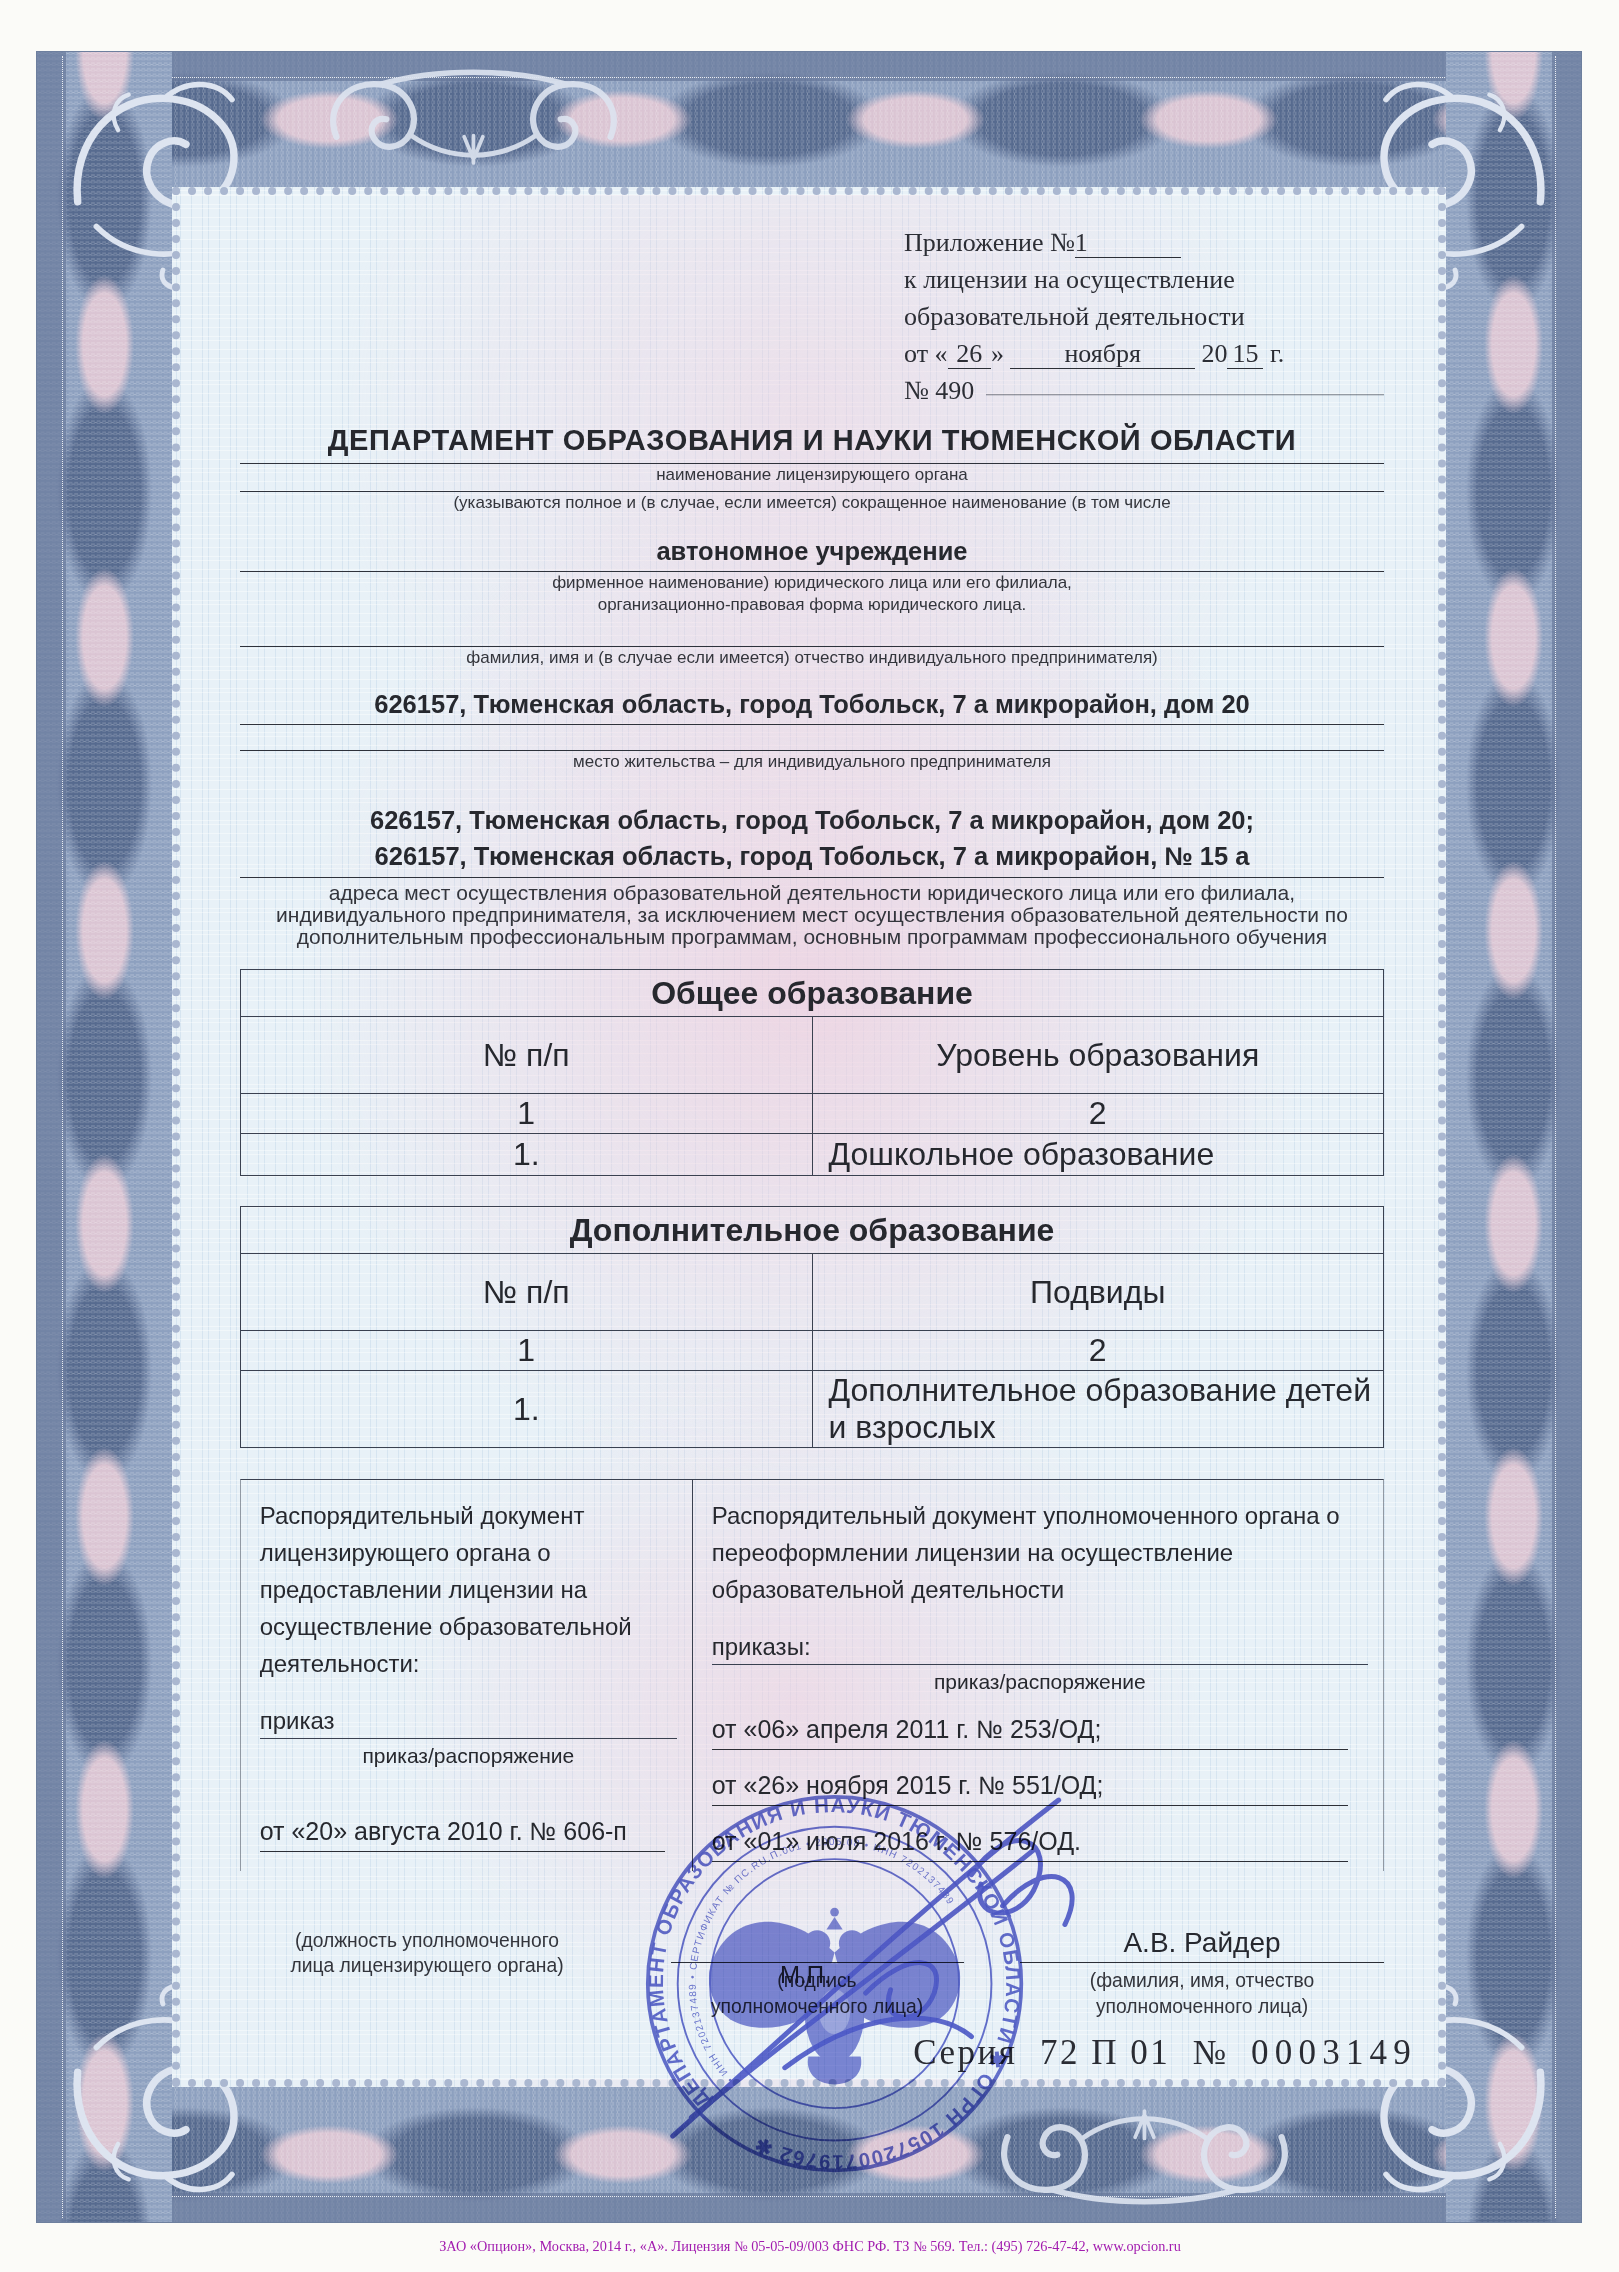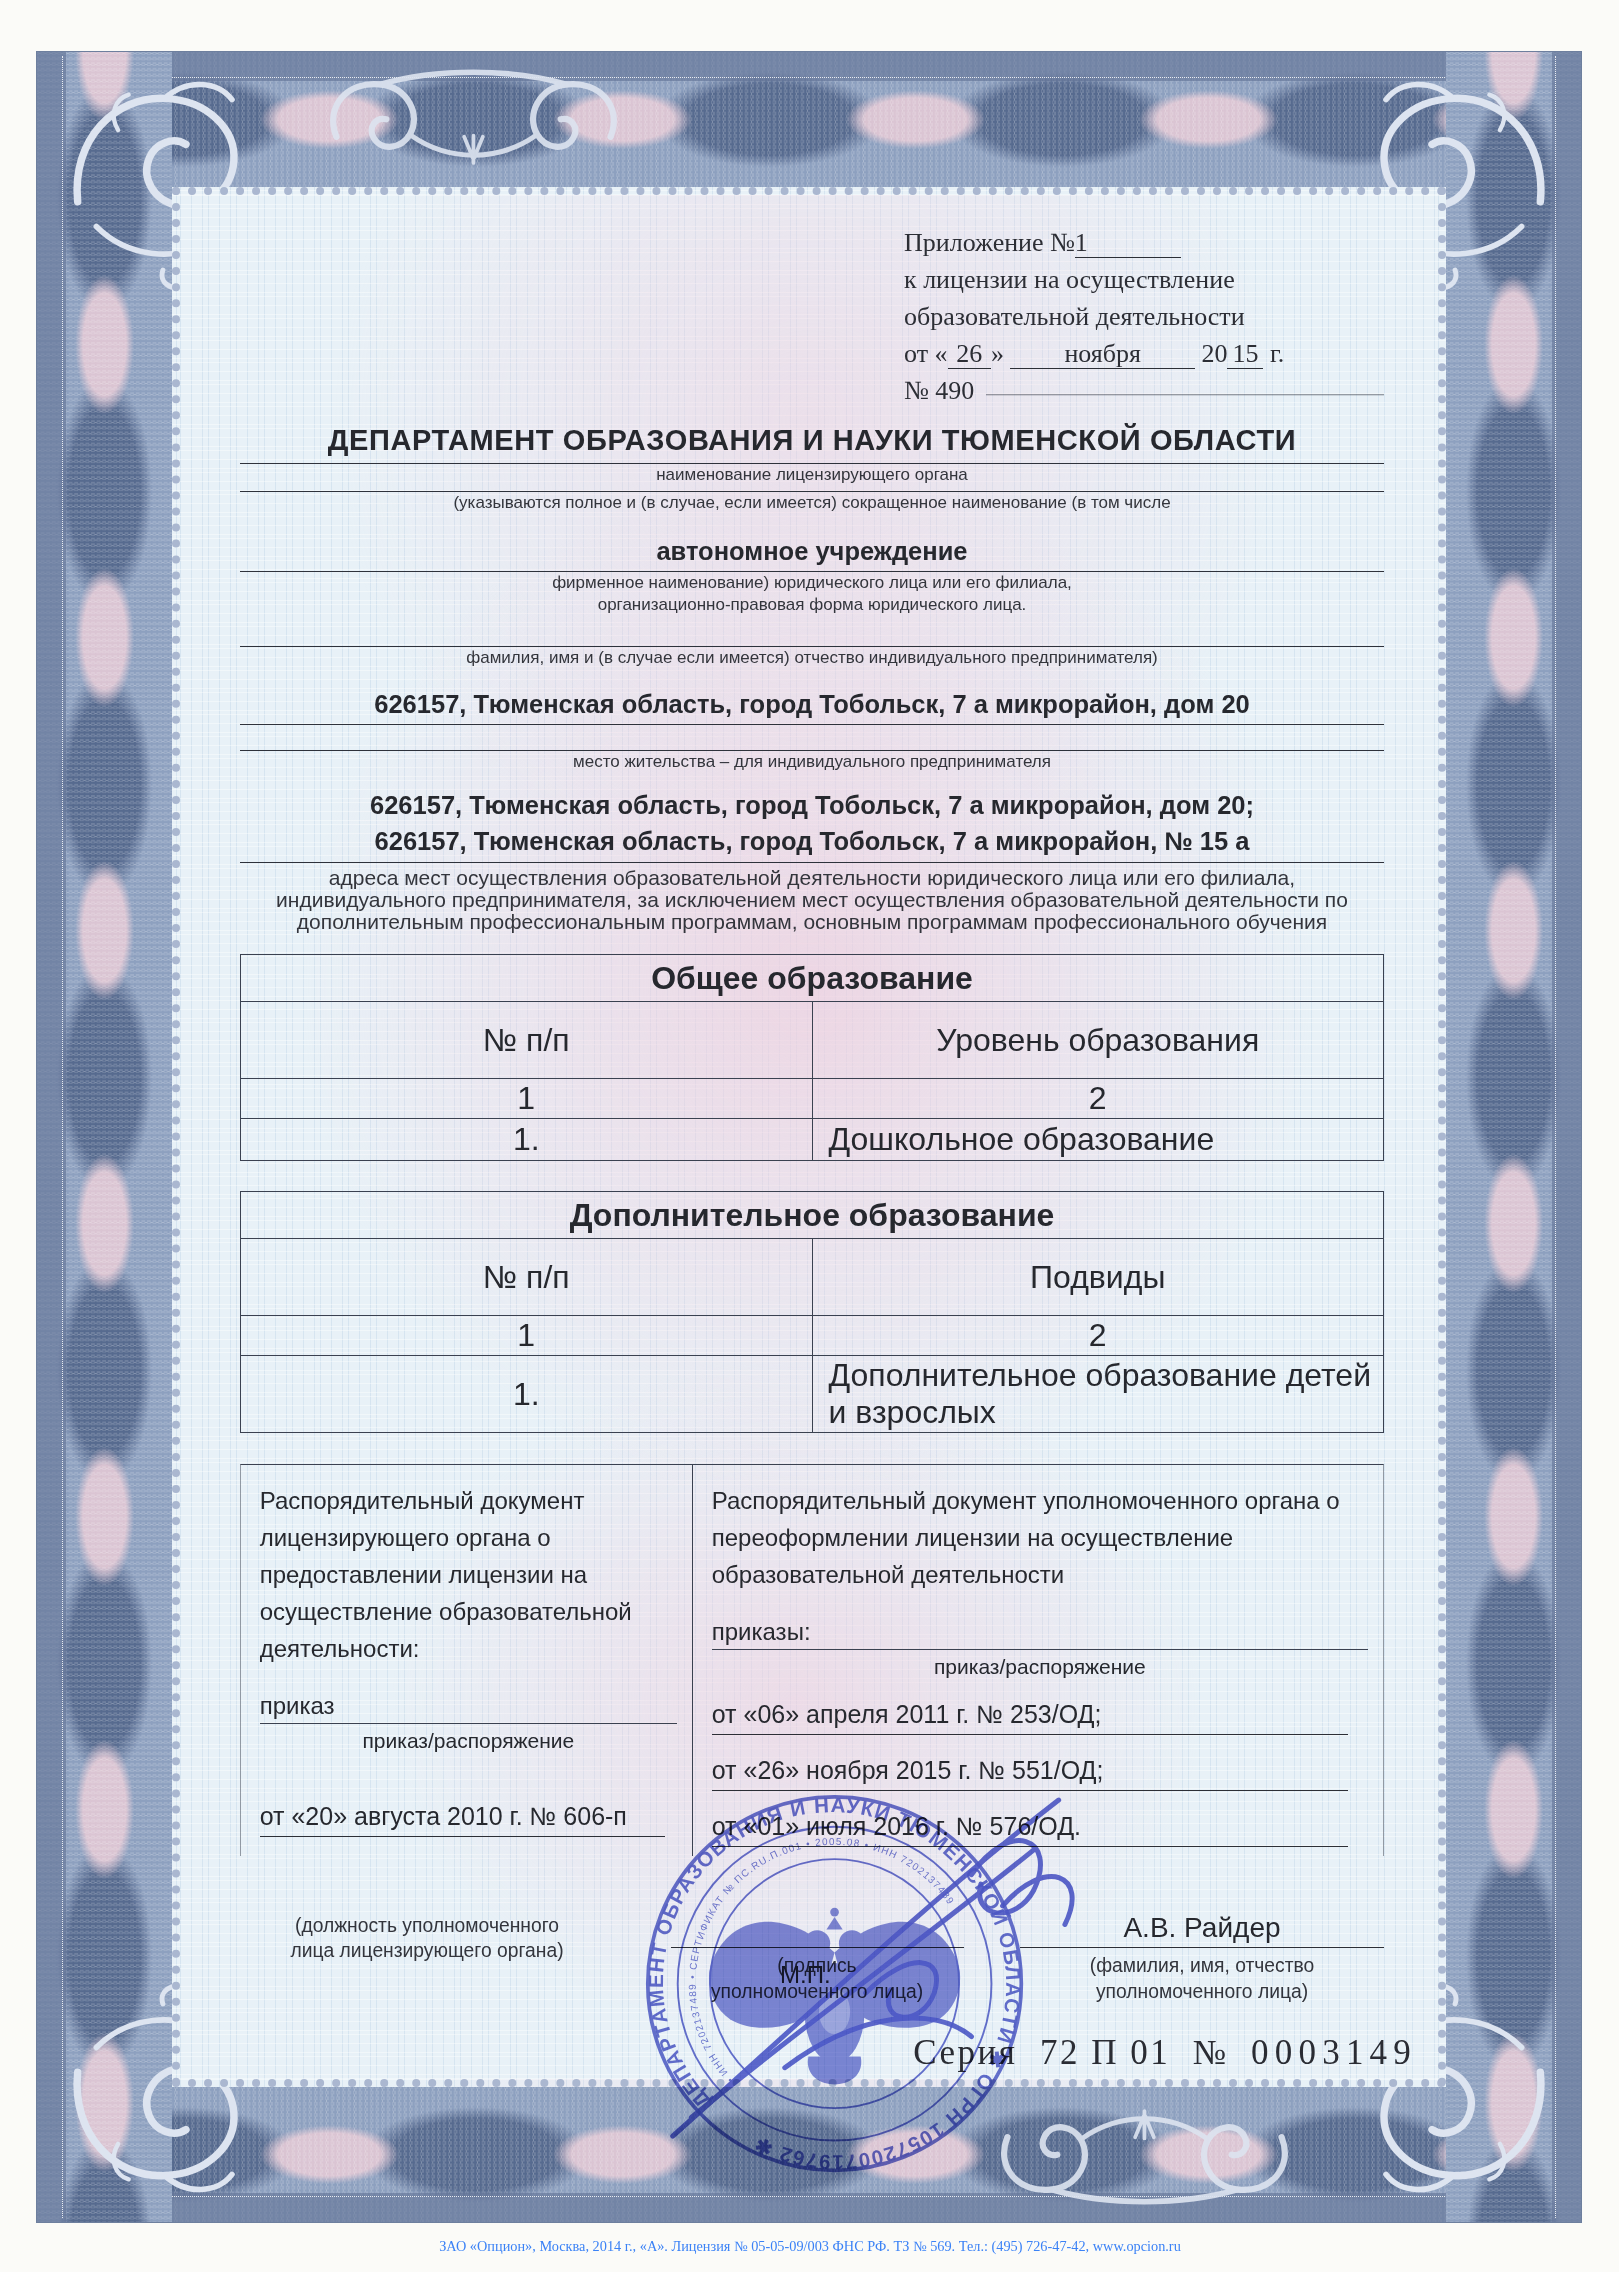--- a/index.html
+++ b/index.html
@@ -67,21 +67,21 @@
   .num-line .tail{flex:1;border-bottom:1.2px solid rgba(60,64,76,.65);transform:translateY(-3.7px);margin-left:11.2px;}
   .apx-no{padding-right:93px;}
   
   .authority-name{margin-top:15px;font-size:29px;letter-spacing:0.6px;}
   .authority-rule{margin-top:6.2px;}
   
   .org{margin-top:20px;font-size:25.5px;line-height:35px;}
   .legal{margin-top:22.4px;font-size:25.5px;}
   .group-rule{margin-top:29px;}
   .addr{margin-top:21px;font-size:25.5px;}
-  .addr2{margin-top:13px;font-size:25.5px;line-height:36px;}
+  .addr2{margin-top:28px;font-size:25.5px;line-height:36px;}
   .cap-par{margin:3.7px auto 0;max-width:1140px;font-size:21px;line-height:22px;}
   
   table.doc{width:100%;border-collapse:collapse;table-layout:fixed;}
   table.doc td{border:1.9px solid #3a4150;font-size:32px;vertical-align:middle;margin-left:22px;}
   td.t-title{font-weight:bold;font-size:25px;text-align:center;height:44px;}
   td.t-no{width:87px;text-align:center;}
   td.t-head{height:74px;text-align:center;}
   td.t-idx{height:35px;text-align:center;}
   td.t-val{padding-left:16px;height:39px;text-align:left;}
   .tbl1{margin-top:21px;} .tbl2{margin-top:30px;}
@@ -102,21 +102,21 @@
   .sig .line{border-bottom:1.9px solid #2c2f36;min-height:36px;display:flex;align-items:flex-end;justify-content:center;font-size:28px;padding-bottom:3.7px;}
   .sig .cap{font-size:19.3px;line-height:25.5px;margin-top:5px;}
   .sig.s-left{width:374px;} .sig.s-mid{width:293px;margin-top:0;} .sig.s-right{width:364px;}
   
   .series{position:absolute;right:21px;bottom:6.2px;font-size:35px;letter-spacing:2.5px;color:#2a2c33;}
   .series .digits{letter-spacing:6.2px;}
   
   .seal-mark{position:absolute;left:780px;top:1961px;font-size:24px;color:#26282e;z-index:4;}
   .stamp-area{position:absolute;left:598px;top:1744px;width:498px;height:498px;z-index:5;mix-blend-mode:multiply;opacity:.88;}
   
-  .imprint{position:absolute;left:0;right:0;top:2238px;text-align:center;font-size:14.3px;color:#3b82f6;}
+  .imprint{position:absolute;left:0;right:0;top:2238px;text-align:center;font-size:14.3px;color:#a21caf;}
 </style>
 </head>
 <body>
 
 <svg width="0" height="0" style="position:absolute">
   <defs>
     <g id="scroll-orn" fill="none" stroke="#dde4f0" stroke-linecap="round">
       <path d="M30,210 C20,110 90,40 170,44 C240,47 285,95 281,145 C277,195 233,225 190,216 C152,208 132,172 145,140 C155,115 185,105 204,118" stroke-width="12"></path>
       <path d="M60,250 C110,300 190,308 245,272" stroke-width="9"></path>
       <path d="M170,44 C205,12 255,16 278,46" stroke-width="9"></path>

